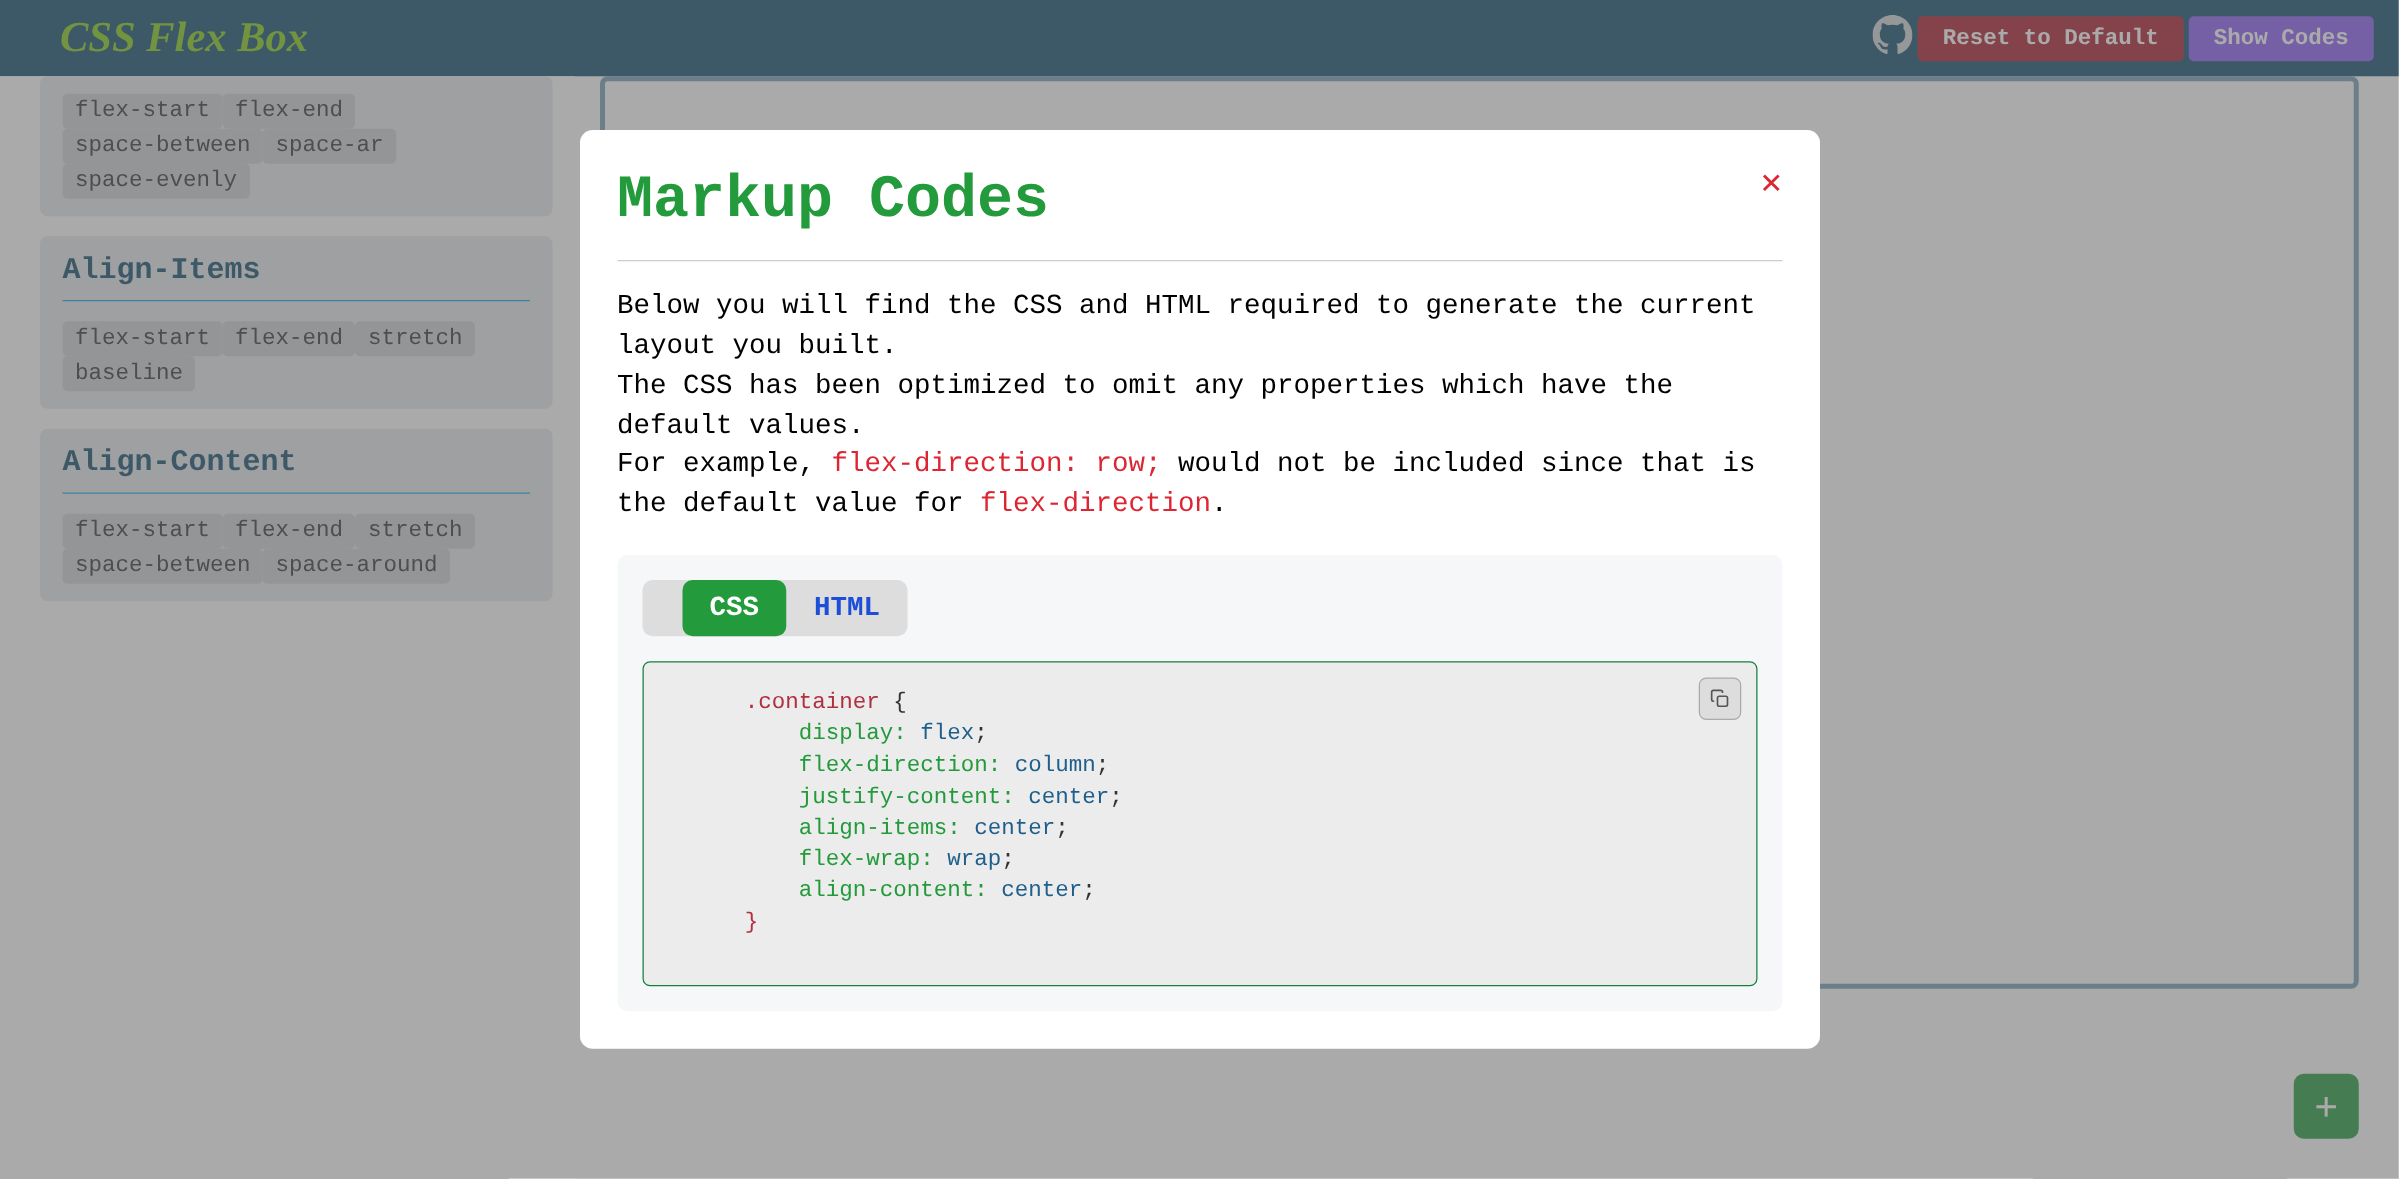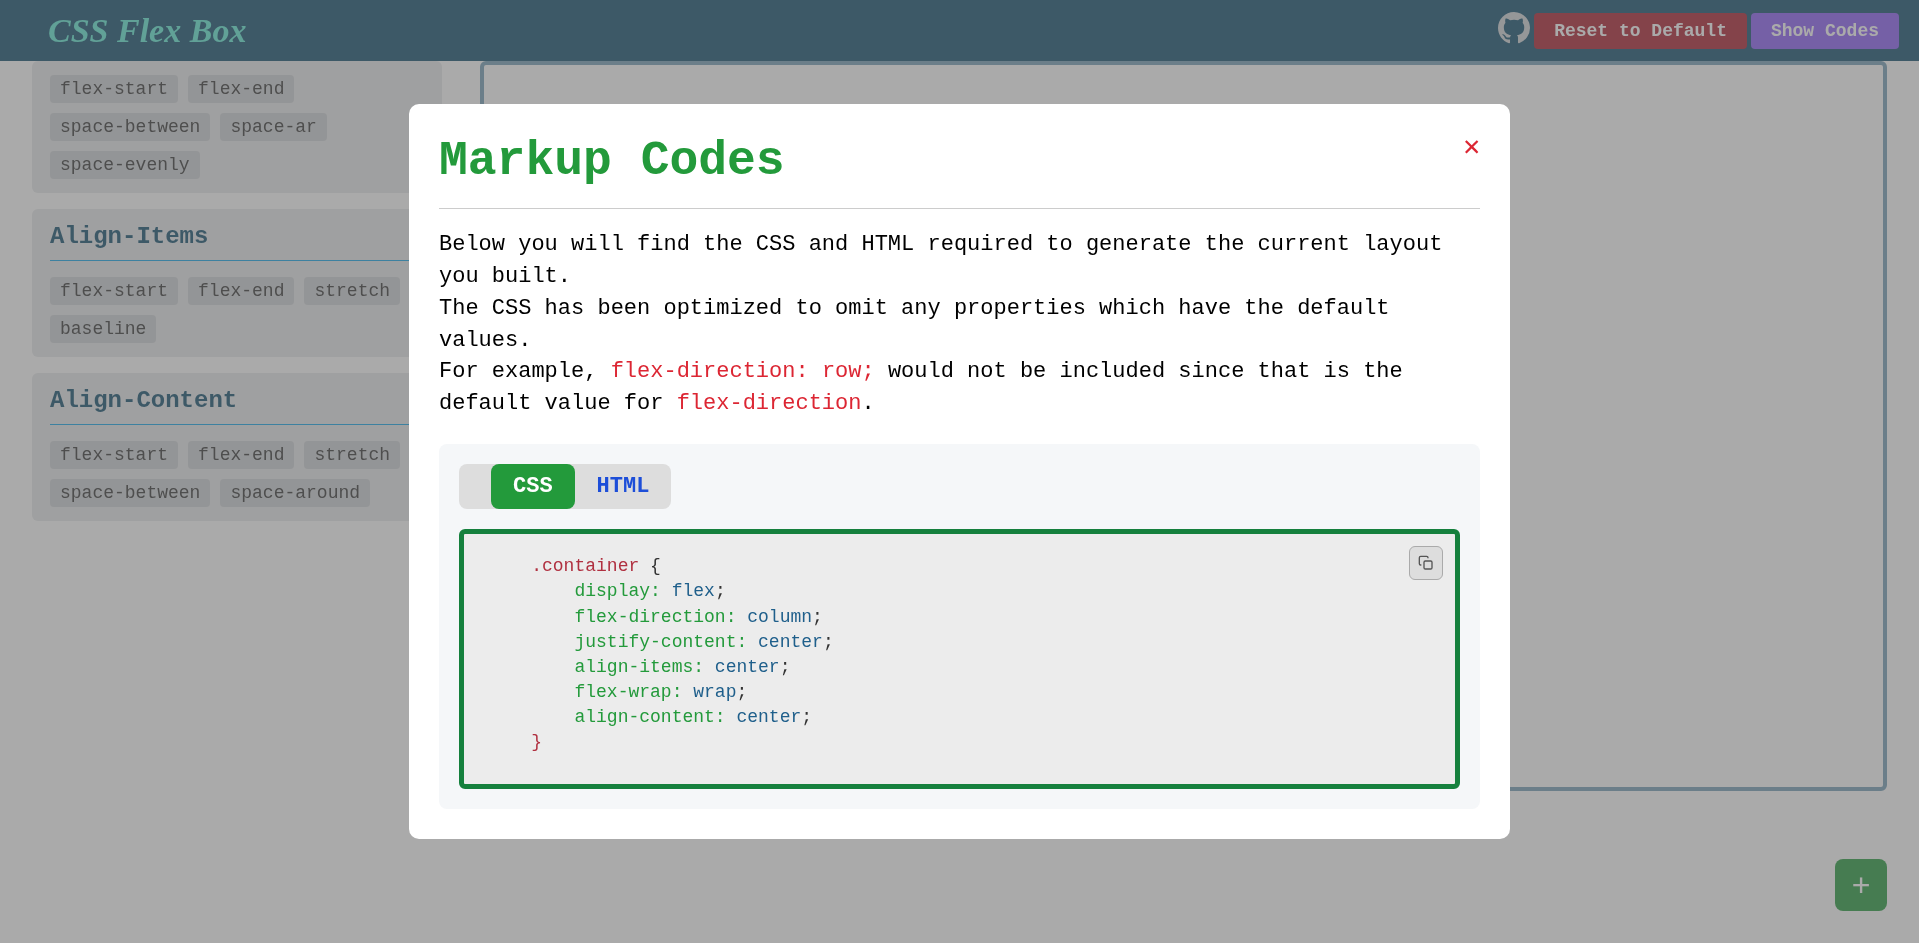--- a/index.html
+++ b/index.html
@@ -15,21 +15,21 @@
   background: #0f4c6b;
   height: 61px;
   display: flex;
   align-items: center;
   justify-content: space-between;
   padding: 0 20px 0 48px;
 }
 .logo {
   font-family: 'Brush Script MT', cursive;
   font-style: italic;
-  color: #5eead4;
+  color: #84cc16;
   font-size: 34px;
   font-weight: 700;
 }
 .header-right {
   display: flex;
   align-items: center;
   gap: 4px;
 }
 .github-icon {
   width: 32px;
@@ -68,21 +68,20 @@
   color: #0f4c6b;
   font-size: 24px;
   font-weight: 700;
   padding-bottom: 10px;
   margin-bottom: 16px;
   border-bottom: 1px solid #0ea5e9;
 }
 .chips {
   display: flex;
   flex-wrap: wrap;
-  gap: 10px;
 }
 .chip {
   background: #cdd1d4;
   color: #333;
   padding: 4px 10px;
   border-radius: 4px;
   font-size: 18px;
   font-family: 'Courier New', monospace;
   cursor: pointer;
 }
@@ -121,21 +120,21 @@
 .overlay {
   position: absolute;
   inset: 0;
   background: rgba(100,100,100,0.55);
   display: flex;
   align-items: center;
   justify-content: center;
 }
 .modal {
   background: #fff;
-  width: 1101px;
+  width: 992px;
   border-radius: 10px;
   padding: 30px;
   max-height: 90vh;
   overflow: auto;
 }
 .modal-head {
   display: flex;
   justify-content: space-between;
   align-items: flex-start;
   border-bottom: 1px solid #ccc;
@@ -180,23 +179,23 @@
   cursor: pointer;
   color: #1d4ed8;
 }
 .tab.active {
   background: #239a3b;
   color: #fff;
   margin-left: 32px;
 }
 .code-box {
   background: #ececec;
-  border: 5px solid #15803d;
+  border: 1px solid #15803d;
   border-radius: 6px;
-  padding: 20px 24px;
+  padding: 20px 38px;
   position: relative;
   min-height: 260px;
 }
 .copy-btn {
   position: absolute;
   top: 12px;
   right: 12px;
   width: 34px;
   height: 34px;
   border: 1px solid #aaa;

